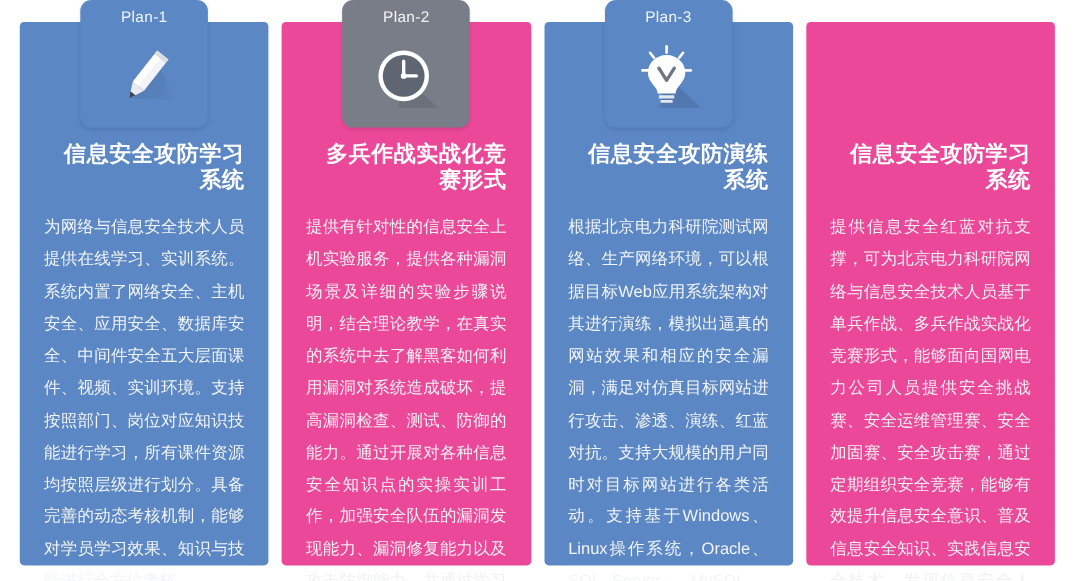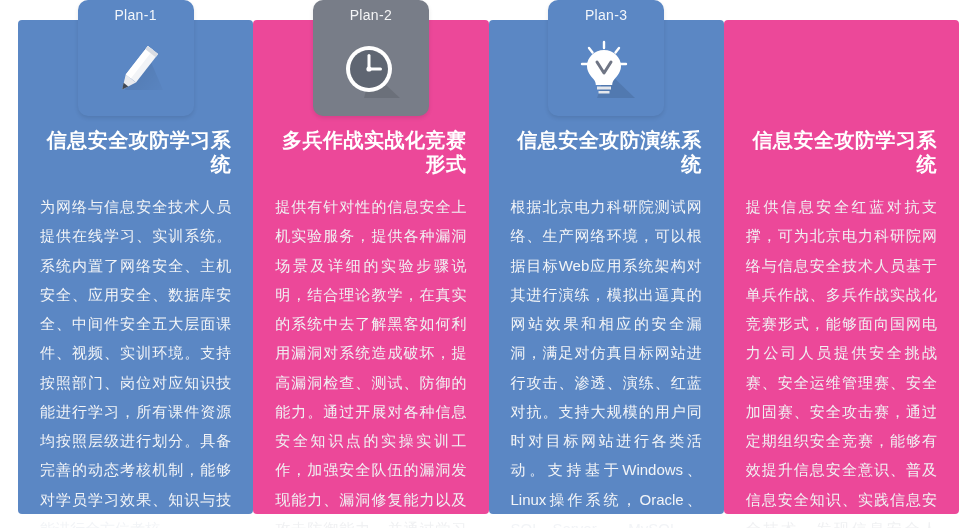--- a/index.html
+++ b/index.html
@@ -15,20 +15,21 @@
   }
   .board {
     position: relative;
     width: 977px;
     height: 528px;
     background: #ffffff;
     box-sizing: border-box;
   }
   .cards {
     display: flex;
+    gap: 12px;
     padding: 20px 18px 14px 18px;
     box-sizing: border-box;
     height: 100%;
   }
   .card {
     position: relative;
     flex: 1 1 0;
     border-radius: 4px;
     padding: 108px 22px 18px 22px;
     box-sizing: border-box;

